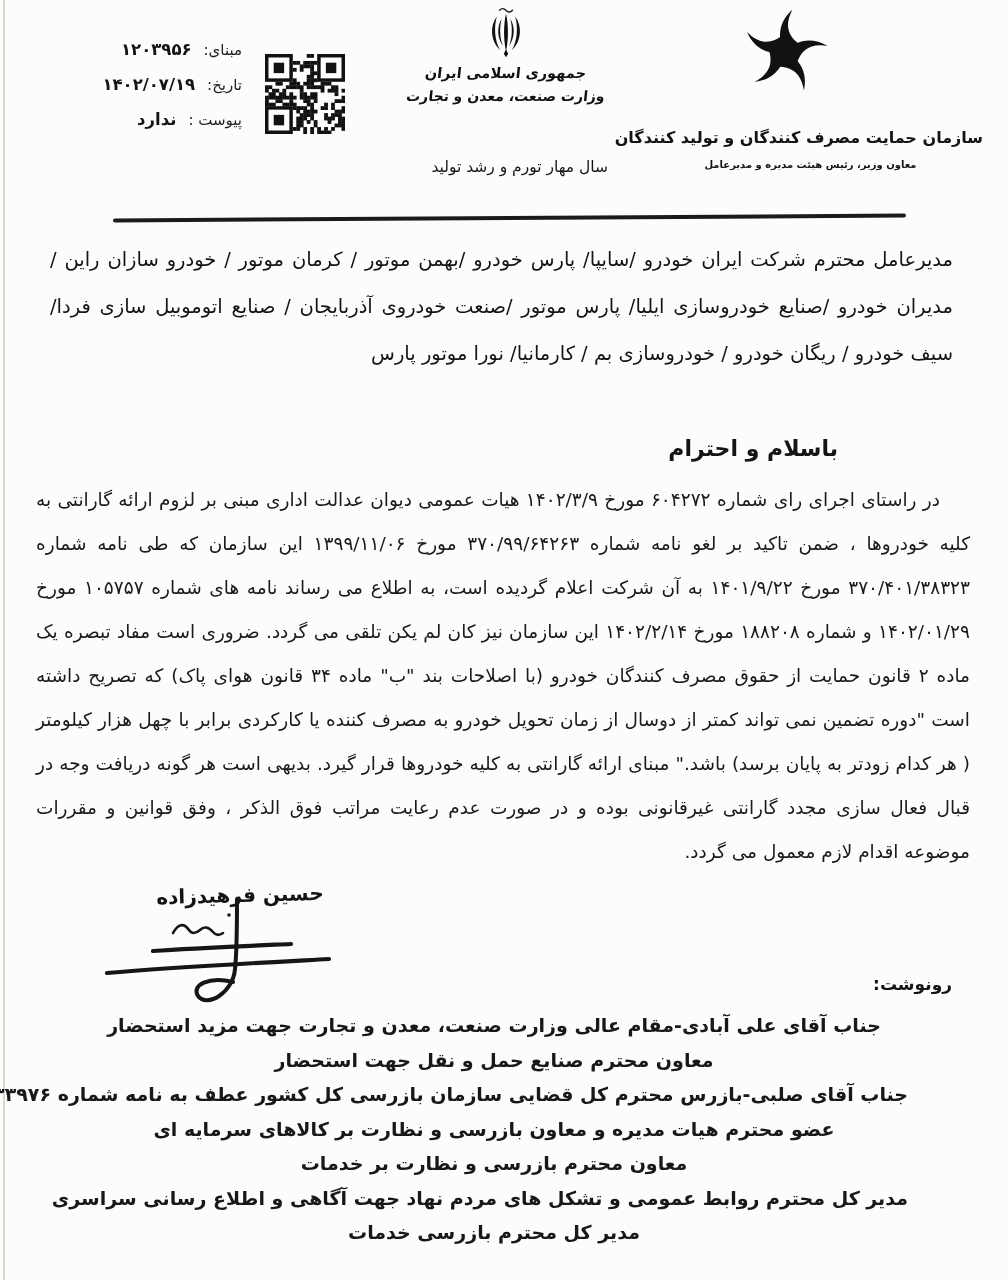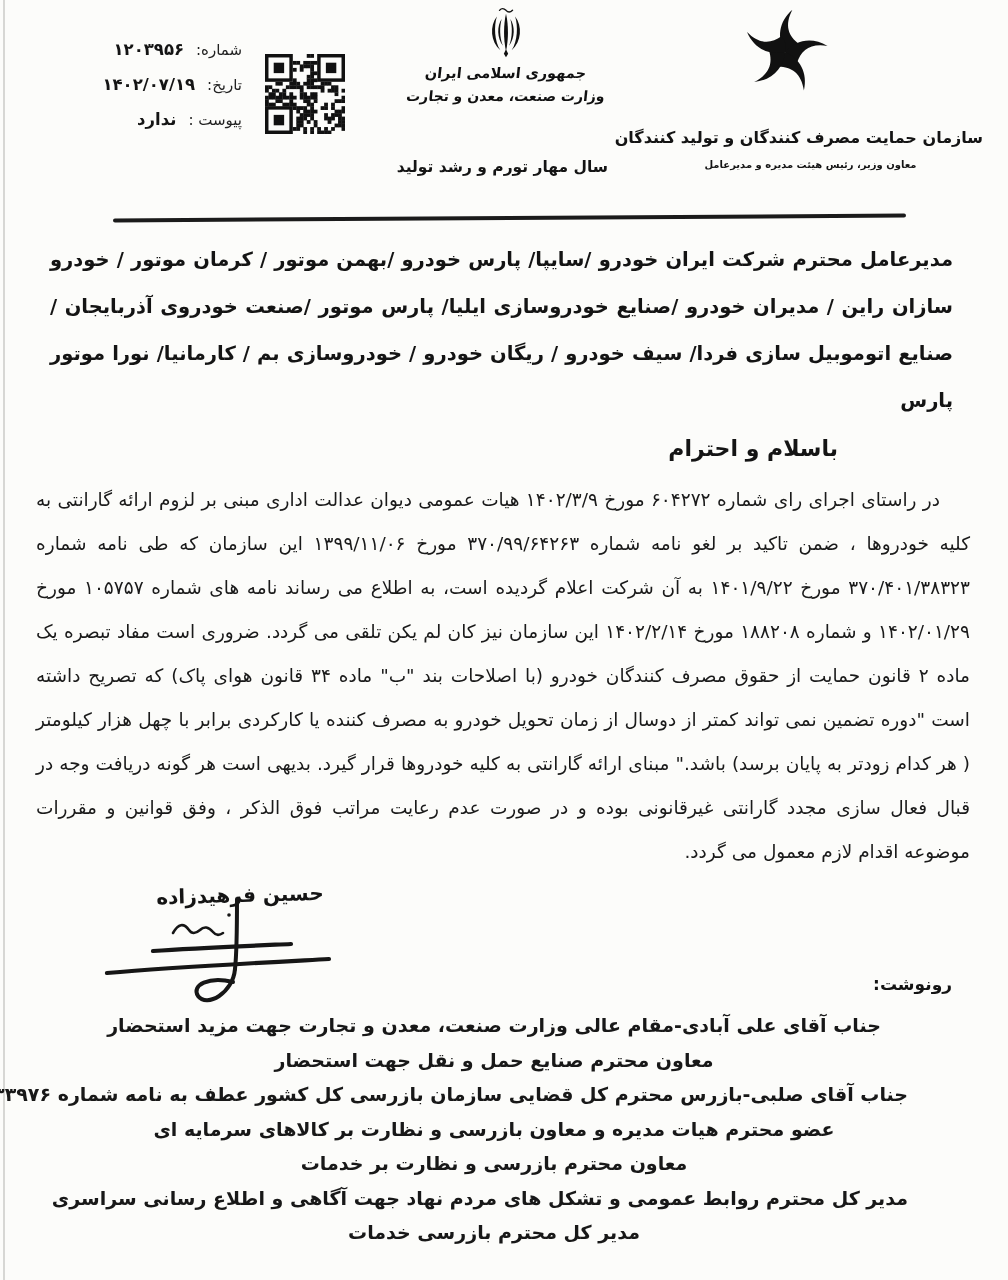--- a/index.html
+++ b/index.html
@@ -19,36 +19,36 @@
 
   
   .qr { position:absolute; left:265px; top:54px; width:80px; height:80px; }
   .qr svg { width:100%; height:100%; }
 
   
   .center-head { position:absolute; left:393px; top:6px; width:225px; text-align:center; }
   .emblem { width:52px; height:52px; display:inline-block; }
   .calli { font-size:14.5px; font-weight:bold; color:#101010; transform:skewX(-6deg); line-height:23px; }
   .calli-2 { font-size:14px; }
-  .slogan { position:absolute; left:408px; top:158px; width:200px; text-align:left;
-            font-size:15.5px; font-weight:bold; white-space:nowrap; }
+  .slogan { position:absolute; left:408px; top:158px; width:200px; text-align:right;
+            font-size:15.5px; font-weight:normal; white-space:nowrap; }
 
   
   .org-logo { position:absolute; left:730px; top:6px; width:110px; height:100px; text-align:center; }
   .org-logo svg { width:92px; height:92px; }
   .org-text { position:absolute; right:25px; top:124px; width:345px; text-align:center; }
   .org-name  { font-size:16px; font-weight:bold; line-height:27px; white-space:nowrap; }
   .org-title { font-size:10px; font-weight:bold; line-height:27px; white-space:nowrap; }
 
   .rule { position:absolute; left:113px; top:216px; width:793px; height:3.5px;
           background:#1b1b1b; transform:rotate(-0.35deg); border-radius:2px; }
 
   
   .recipients { position:absolute; right:55px; left:50px; top:236px;
-    font-size:19.5px; font-weight:bold; line-height:47px;
+    font-size:19.5px; font-weight:normal; line-height:47px;
     text-align:justify; }
 
   .subject { position:absolute; right:112px; top:386px; font-size:19px; font-weight:bold; }
   .salutation { position:absolute; right:170px; top:436px; font-size:22px; font-weight:bold; }
 
   
   .body-text { position:absolute; right:38px; left:36px; top:478px;
     font-size:18.5px; line-height:44px; text-align:justify; text-indent:30px; color:#1a1a1a; }
 
   
@@ -63,21 +63,21 @@
   .cc-item { font-size:19px; font-weight:bold; line-height:34.5px; color:#181818; white-space:nowrap; }
 </style>
 </head>
 <body>
 
 <div class="page">
   <div class="scan-edge"></div>
 
   <div class="fields">
     <div class="field-row">
-      <span class="field-label">شماره:</span>
+      <span class="field-label">مبنای:</span>
       <span class="field-value">۱۲۰۳۹۵۶</span>
     </div>
     <div class="field-row">
       <span class="field-label">تاریخ:</span>
       <span class="field-value">۱۴۰۲/۰۷/۱۹</span>
     </div>
     <div class="field-row">
       <span class="field-label">پیوست :</span>
       <span class="field-value">ندارد</span>
     </div>

